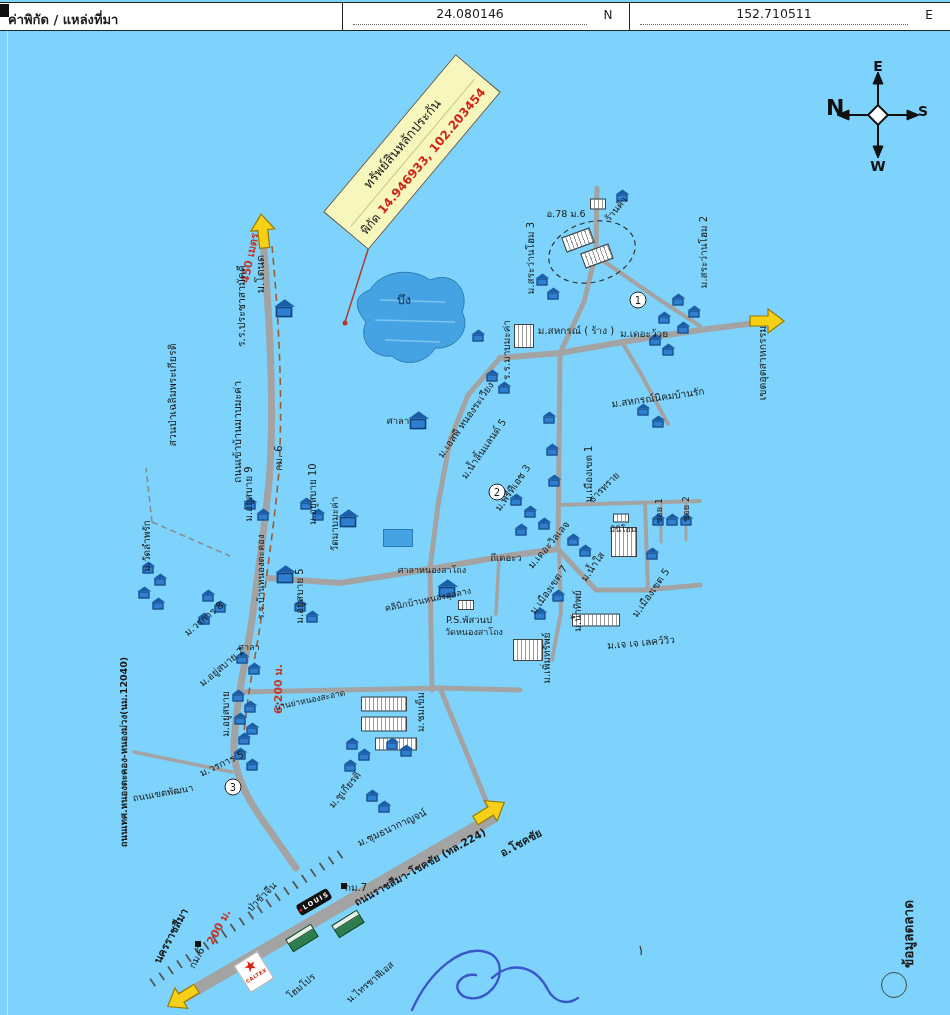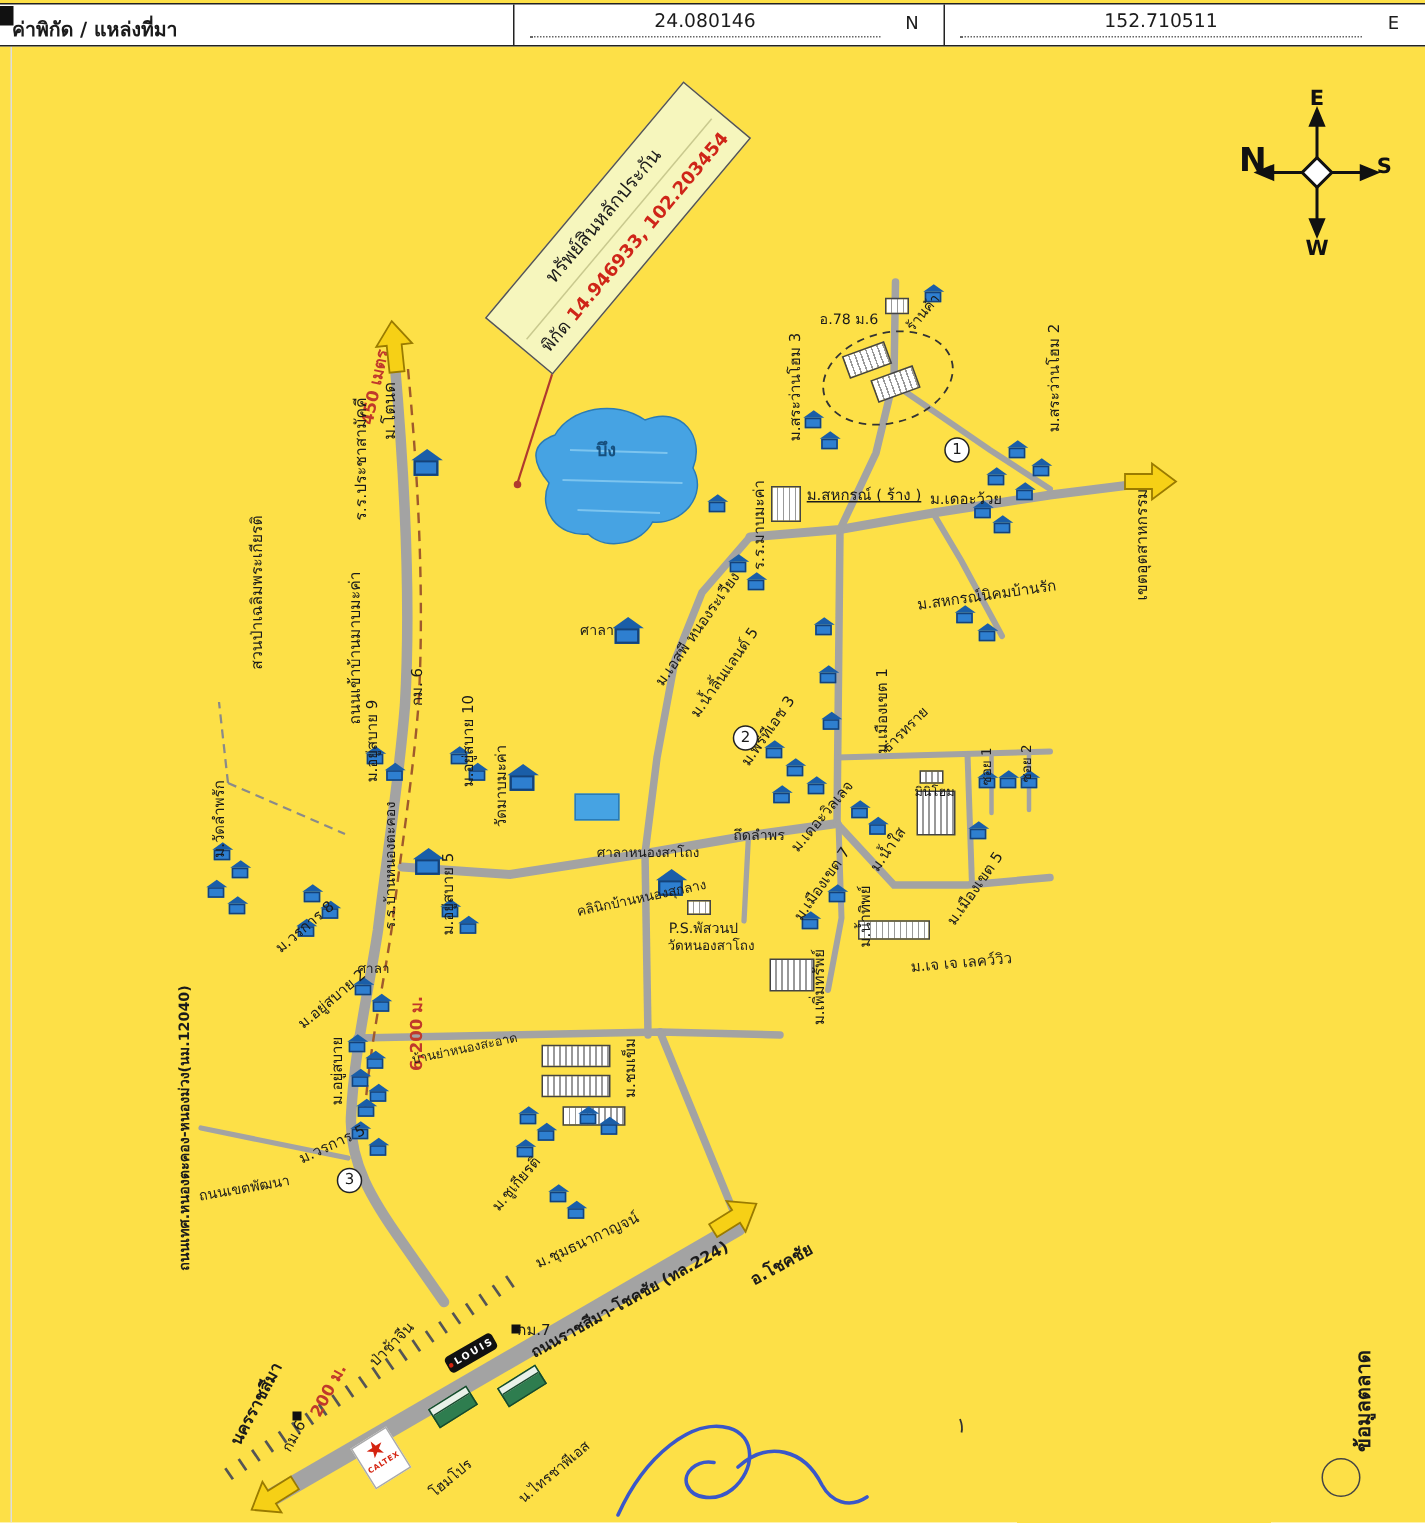--- a/index.html
+++ b/index.html
@@ -1,18 +1,18 @@
 <!DOCTYPE html>
 <html><head>
 <meta charset="utf-8">
 <style>
   *{margin:0;padding:0;box-sizing:border-box}
   html,body{background:#fff}
   body{font-family:"DejaVu Sans","Liberation Sans",sans-serif;color:#1b1b1b}
-  .page{position:relative;width:950px;height:1015px;background:#fde047;overflow:hidden}
+  .page{position:relative;width:950px;height:1015px;background:#7dd3fc;overflow:hidden}
 
   
   .header{position:absolute;left:0;top:2px;width:950px;height:29px;border-top:1.5px solid #222;border-bottom:1.5px solid #222;display:flex;background:#fff;z-index:60}
   .h-title{width:343px;border-right:1.5px solid #222;font-weight:bold;font-size:13px;padding:6px 8px;white-space:nowrap}
   .h-val{display:flex;align-items:flex-end;padding:3px 10px 5px 10px;gap:10px}
   .h-val.mid{width:287px;border-right:1.5px solid #222}
   .h-val.right{flex:1}
   .h-val .dotted{flex:1;text-align:center;font-size:12.5px;border-bottom:1px dotted #666;padding-bottom:3px}
   .h-val .unit{font-size:12px;width:22px;text-align:center;padding-bottom:3px}
 
@@ -117,41 +117,41 @@
       <div class="map-label" style="left: 241px; top: 306px; font-size: 10.5px; color: rgb(27, 27, 27); transform: translate(-50%, -50%) rotate(-90deg);">ร.ร.ประชาสามัคคี</div>
       <div class="map-label" style="left: 172px; top: 395px; font-size: 10.5px; color: rgb(27, 27, 27); transform: translate(-50%, -50%) rotate(-90deg);">สวนป่าเฉลิมพระเกียรติ</div>
       <div class="map-label" style="left: 237px; top: 432px; font-size: 10.5px; color: rgb(27, 27, 27); transform: translate(-50%, -50%) rotate(-90deg);">ถนนเข้าบ้านมาบมะค่า</div>
       <div class="map-label" style="left: 279px; top: 458px; font-size: 10px; color: rgb(27, 27, 27); transform: translate(-50%, -50%) rotate(-90deg);">กม. 6</div>
       <div class="map-label" style="left: 404px; top: 300px; font-size: 12px; font-weight: bold; color: rgb(23, 80, 126); transform: translate(-50%, -50%) rotate(0deg);">บึง</div>
       <div class="map-label" style="left: 398px; top: 421px; font-size: 9.5px; color: rgb(27, 27, 27); transform: translate(-50%, -50%) rotate(0deg);">ศาลา</div>
       <div class="map-label" style="left: 566px; top: 214px; font-size: 9.5px; color: rgb(27, 27, 27); transform: translate(-50%, -50%) rotate(0deg);">อ.78 ม.6</div>
       <div class="map-label" style="left: 616px; top: 209px; font-size: 9.5px; color: rgb(27, 27, 27); transform: translate(-50%, -50%) rotate(-50deg);">ร้านค้า</div>
       <div class="map-label" style="left: 531px; top: 258px; font-size: 10px; color: rgb(27, 27, 27); transform: translate(-50%, -50%) rotate(-90deg);">ม.สระว่านโฮม 3</div>
       <div class="map-label" style="left: 704px; top: 252px; font-size: 10px; color: rgb(27, 27, 27); transform: translate(-50%, -50%) rotate(-90deg);">ม.สระว่านโฮม 2</div>
-      <div class="map-label" style="left: 576px; top: 331px; font-size: 10px; color: rgb(27, 27, 27); transform: translate(-50%, -50%) rotate(0deg); text-decoration: underline;">ม.สหกรณ์ ( ร้าง )</div>
+      <div class="map-label" style="left: 576px; top: 331px; font-size: 10px; color: rgb(27, 27, 27); transform: translate(-50%, -50%) rotate(0deg);">ม.สหกรณ์ ( ร้าง )</div>
       <div class="map-label" style="left: 644px; top: 334px; font-size: 10px; color: rgb(27, 27, 27); transform: translate(-50%, -50%) rotate(0deg);">ม.เดอะว้วย</div>
       <div class="map-label" style="left: 507px; top: 350px; font-size: 10px; color: rgb(27, 27, 27); transform: translate(-50%, -50%) rotate(-90deg);">ร.ร.มาบมะค่า</div>
       <div class="map-label" style="left: 658px; top: 398px; font-size: 10px; color: rgb(27, 27, 27); transform: translate(-50%, -50%) rotate(-8deg);">ม.สหกรณ์นิคมบ้านรัก</div>
       <div class="map-label" style="left: 762px; top: 363px; font-size: 10.5px; color: rgb(27, 27, 27); transform: translate(-50%, -50%) rotate(-90deg);">เขตอุตสาหกรรม</div>
       <div class="map-label" style="left: 466px; top: 420px; font-size: 10px; color: rgb(27, 27, 27); transform: translate(-50%, -50%) rotate(-55deg);">ม.เอสพี หนองระเวียง</div>
       <div class="map-label" style="left: 484px; top: 449px; font-size: 10px; color: rgb(27, 27, 27); transform: translate(-50%, -50%) rotate(-55deg);">ม.น้ำลิ้นแลนด์ 5</div>
       <div class="map-label" style="left: 513px; top: 488px; font-size: 10px; color: rgb(27, 27, 27); transform: translate(-50%, -50%) rotate(-55deg);">ม.พรีทีเอช 3</div>
       <div class="map-label" style="left: 589px; top: 474px; font-size: 10px; color: rgb(27, 27, 27); transform: translate(-50%, -50%) rotate(-90deg);">ม.เมืองเขต 1</div>
       <div class="map-label" style="left: 604px; top: 487px; font-size: 9.5px; color: rgb(27, 27, 27); transform: translate(-50%, -50%) rotate(-45deg);">ธารทราย</div>
       <div class="map-label" style="left: 659px; top: 511px; font-size: 9px; color: rgb(27, 27, 27); transform: translate(-50%, -50%) rotate(-90deg);">ซอย 1</div>
       <div class="map-label" style="left: 686px; top: 509px; font-size: 9px; color: rgb(27, 27, 27); transform: translate(-50%, -50%) rotate(-90deg);">ซอย 2</div>
       <div class="map-label" style="left: 549px; top: 545px; font-size: 10px; color: rgb(27, 27, 27); transform: translate(-50%, -50%) rotate(-50deg);">ม.เดอะวิลเลจ</div>
       <div class="map-label" style="left: 549px; top: 590px; font-size: 10px; color: rgb(27, 27, 27); transform: translate(-50%, -50%) rotate(-55deg);">ม.เมืองเขต 7</div>
       <div class="map-label" style="left: 578px; top: 611px; font-size: 10px; color: rgb(27, 27, 27); transform: translate(-50%, -50%) rotate(-90deg);">ม.น้ำทิพย์</div>
       <div class="map-label" style="left: 593px; top: 567px; font-size: 10px; color: rgb(27, 27, 27); transform: translate(-50%, -50%) rotate(-55deg);">ม.น้ำใส</div>
       <div class="map-label" style="left: 623px; top: 529px; font-size: 8.5px; color: rgb(27, 27, 27); transform: translate(-50%, -50%) rotate(0deg);">มินิโฮม</div>
       <div class="map-label" style="left: 651px; top: 593px; font-size: 10px; color: rgb(27, 27, 27); transform: translate(-50%, -50%) rotate(-55deg);">ม.เมืองเขต 5</div>
       <div class="map-label" style="left: 641px; top: 643px; font-size: 10px; color: rgb(27, 27, 27); transform: translate(-50%, -50%) rotate(-5deg);">ม.เจ เจ เลคว์วิว</div>
       <div class="map-label" style="left: 547px; top: 658px; font-size: 10px; color: rgb(27, 27, 27); transform: translate(-50%, -50%) rotate(-90deg);">ม.เพิ่มทรัพย์</div>
-      <div class="map-label" style="left: 506px; top: 558px; font-size: 9.5px; color: rgb(27, 27, 27); transform: translate(-50%, -50%) rotate(0deg);">ถึดลำพร</div>
+      <div class="map-label" style="left: 506px; top: 558px; font-size: 9.5px; color: rgb(27, 27, 27); transform: translate(-50%, -50%) rotate(0deg);">ถึเดอะว</div>
       <div class="map-label" style="left: 469px; top: 620px; font-size: 9.5px; color: rgb(27, 27, 27); transform: translate(-50%, -50%) rotate(0deg);">P.S.พัสวนป</div>
       <div class="map-label" style="left: 432px; top: 570px; font-size: 9px; color: rgb(27, 27, 27); transform: translate(-50%, -50%) rotate(0deg);">ศาลาหนองสาโถง</div>
       <div class="map-label" style="left: 428px; top: 600px; font-size: 9px; color: rgb(27, 27, 27); transform: translate(-50%, -50%) rotate(-12deg);">คลินิกบ้านหนองสุกลาง</div>
       <div class="map-label" style="left: 458px; top: 632px; font-size: 9px; color: rgb(27, 27, 27); transform: translate(-50%, -50%) rotate(0deg); margin-left: 16px;">วัดหนองสาโถง</div>
       <div class="map-label" style="left: 249px; top: 494px; font-size: 10px; color: rgb(27, 27, 27); transform: translate(-50%, -50%) rotate(-90deg);">ม.อยู่สบาย 9</div>
       <div class="map-label" style="left: 313px; top: 494px; font-size: 10px; color: rgb(27, 27, 27); transform: translate(-50%, -50%) rotate(-90deg);">ม.อยู่สบาย 10</div>
       <div class="map-label" style="left: 335px; top: 524px; font-size: 10px; color: rgb(27, 27, 27); transform: translate(-50%, -50%) rotate(-90deg);">วัดมาบมะค่า</div>
       <div class="map-label" style="left: 147px; top: 546px; font-size: 10px; color: rgb(27, 27, 27); transform: translate(-50%, -50%) rotate(-90deg);">ม.วัดลำพรัก</div>
       <div class="map-label" style="left: 261px; top: 577px; font-size: 9.5px; color: rgb(27, 27, 27); transform: translate(-50%, -50%) rotate(-90deg);">ร.ร.บ้านหนองตะคอง</div>
       <div class="map-label" style="left: 300px; top: 596px; font-size: 10px; color: rgb(27, 27, 27); transform: translate(-50%, -50%) rotate(-90deg);">ม.อยู่สบาย 5</div>

